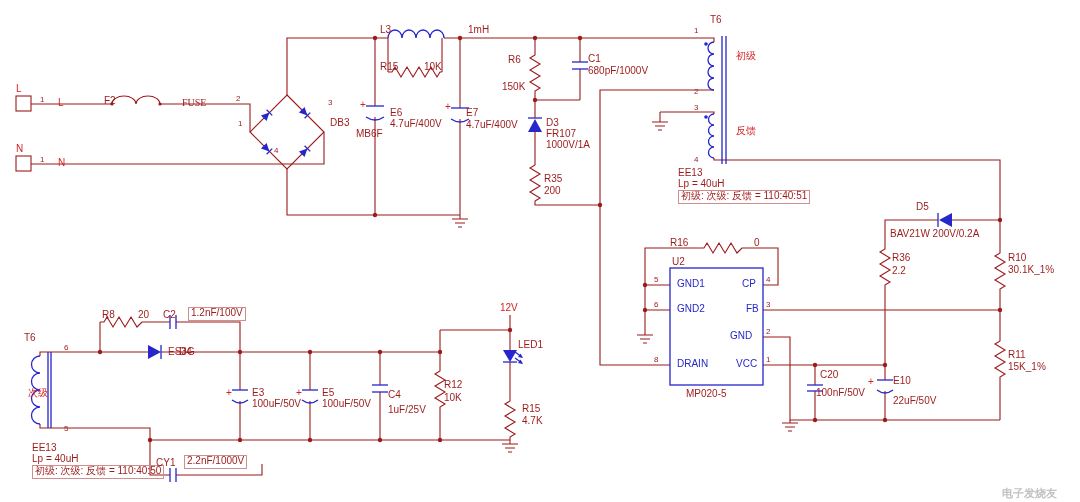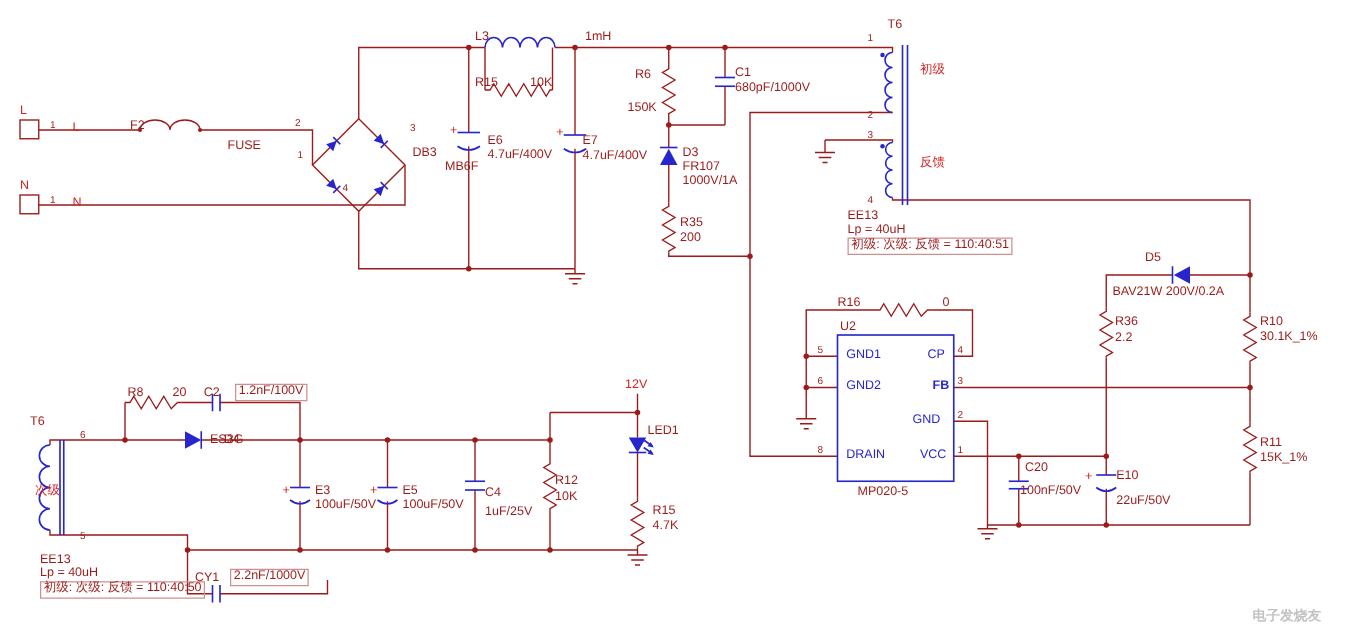--- a/index.html
+++ b/index.html
@@ -234,21 +234,21 @@
       <circle class="dotj" cx="440" cy="440" r="2.2"></circle>
         <circle class="dotj" cx="150" cy="440" r="2.2"></circle>
     </g>
   </svg>
 
   <div id="labels">
       <span class="lbl r" style="left: 16px; top: 84px;">L</span>
       <span class="lbl p" style="left: 40px; top: 96px;">1</span>
       <span class="lbl r" style="left: 58px; top: 98px;">L</span>
       <span class="lbl" style="left: 104px; top: 96px;">F2</span>
-      <span class="lbl" style="left: 182px; top: 112px;">FUSE</span>
+      <span class="lbl" style="left: 182px; top: 98px; font-family: Liberation Serif, serif;">FUSE</span>
       <span class="lbl r" style="left: 16px; top: 144px;">N</span>
       <span class="lbl p" style="left: 40px; top: 156px;">1</span>
       <span class="lbl r" style="left: 58px; top: 158px;">N</span>
       <span class="lbl p" style="left: 236px; top: 95px;">2</span>
       <span class="lbl p" style="left: 238px; top: 120px;">1</span>
       <span class="lbl p" style="left: 328px; top: 99px;">3</span>
       <span class="lbl p" style="left: 274px; top: 147px;">4</span>
       <span class="lbl" style="left: 330px; top: 118px;">DB3</span>
       <span class="lbl" style="left: 330px; top: 129px; margin-left: 26px;">MB6F</span>
       <span class="lbl" style="left: 380px; top: 25px;">L3</span>
@@ -295,21 +295,21 @@
       <span class="lbl p" style="left: 654px; top: 301px;">6</span>
       <span class="lbl p" style="left: 654px; top: 356px;">8</span>
       <span class="lbl p" style="left: 766px; top: 276px;">4</span>
       <span class="lbl p" style="left: 766px; top: 301px;">3</span>
       <span class="lbl p" style="left: 766px; top: 328px;">2</span>
       <span class="lbl p" style="left: 766px; top: 356px;">1</span>
       <span class="lbl b" style="left: 677px; top: 279px;">GND1</span>
       <span class="lbl b" style="left: 677px; top: 304px;">GND2</span>
       <span class="lbl b" style="left: 677px; top: 359px;">DRAIN</span>
       <span class="lbl b" style="left: 742px; top: 279px;">CP</span>
-      <span class="lbl b" style="left: 746px; top: 304px; font-weight: bold;">FB</span>
+      <span class="lbl b" style="left: 746px; top: 304px;">FB</span>
       <span class="lbl b" style="left: 730px; top: 331px;">GND</span>
       <span class="lbl b" style="left: 736px; top: 359px;">VCC</span>
       <span class="lbl" style="left: 686px; top: 389px;">MP020-5</span>
       <span class="lbl" style="left: 820px; top: 370px;">C20</span>
       <span class="lbl" style="left: 816px; top: 388px;">100nF/50V</span>
       <span class="lbl r" style="left: 868px; top: 377px;">+</span>
       <span class="lbl" style="left: 893px; top: 376px;">E10</span>
       <span class="lbl" style="left: 893px; top: 396px;">22uF/50V</span>
       <span class="lbl" style="left: 24px; top: 333px;">T6</span>
       <span class="lbl p" style="left: 64px; top: 344px;">6</span>

